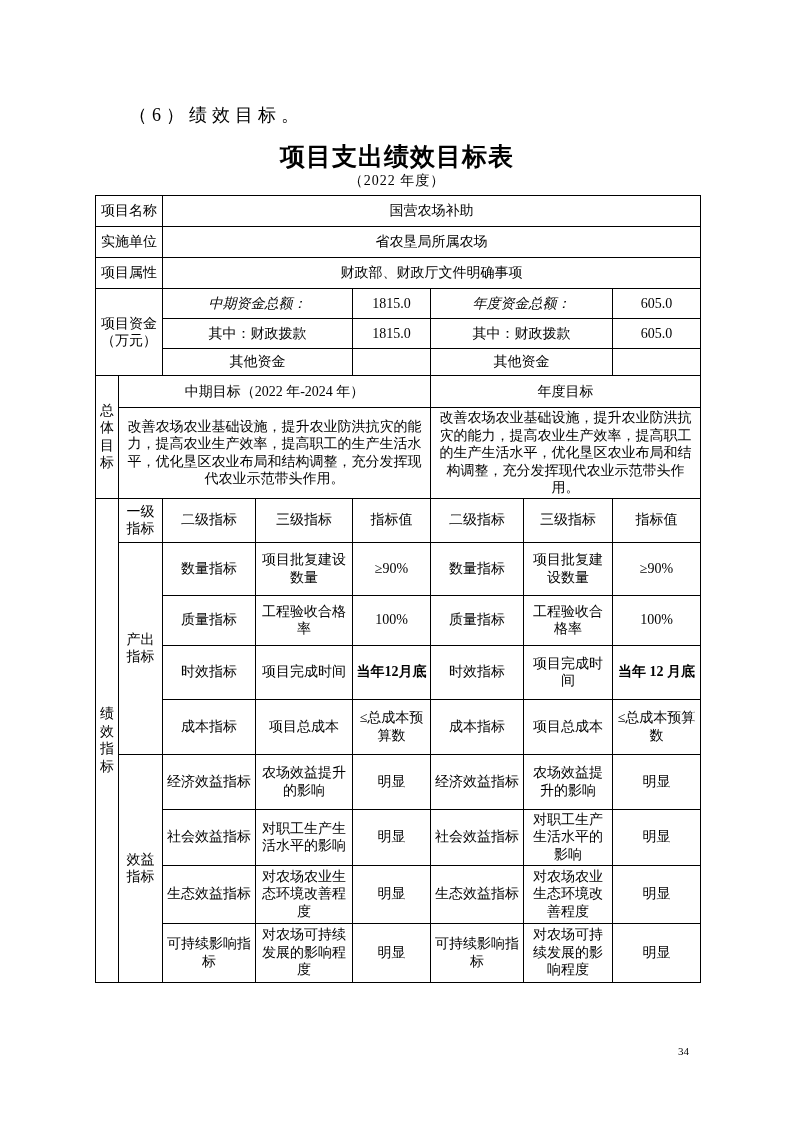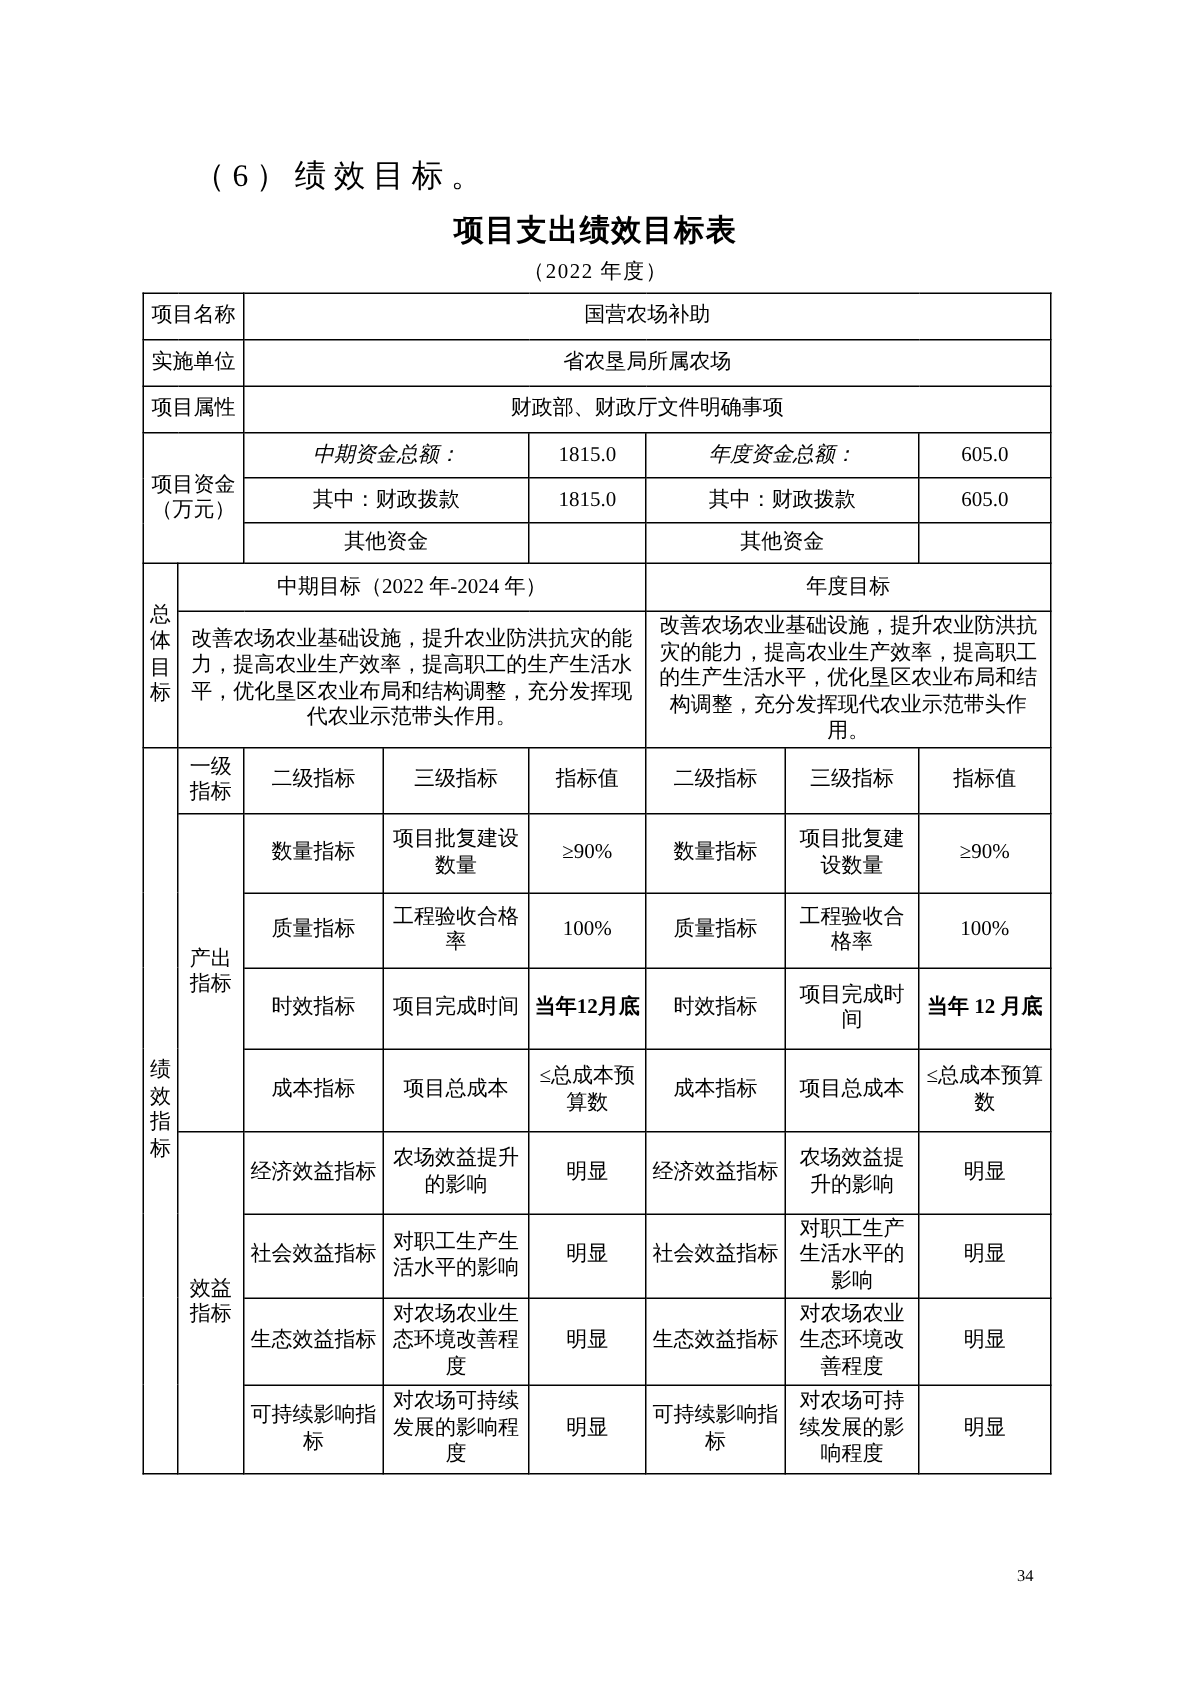--- a/index.html
+++ b/index.html
@@ -6,25 +6,25 @@
   .page {
     position:relative;
     width:794px; height:1122px;
     background:#ffffff;
     font-family:"Liberation Serif","DejaVu Serif",serif;
     color:#000;
     overflow:hidden;
   }
   .heading {
     position:absolute; left:129px; top:103px;
-    font-size:21px; letter-spacing:5px;
+    font-size:18px; letter-spacing:5px;
   }
   .doc-title {
     position:absolute; left:0; top:140px; width:100%;
-    text-align:center; font-size:20px; font-weight:bold;
+    text-align:center; font-size:25px; font-weight:bold;
     font-family:"Liberation Sans","DejaVu Sans",sans-serif;
     letter-spacing:1px;
   }
   .doc-subtitle {
     position:absolute; left:0; top:172px; width:100%;
     text-align:center; font-size:14px; letter-spacing:1px;
   }
   table.main {
     position:absolute; left:95px; top:195px;
     width:605px;

